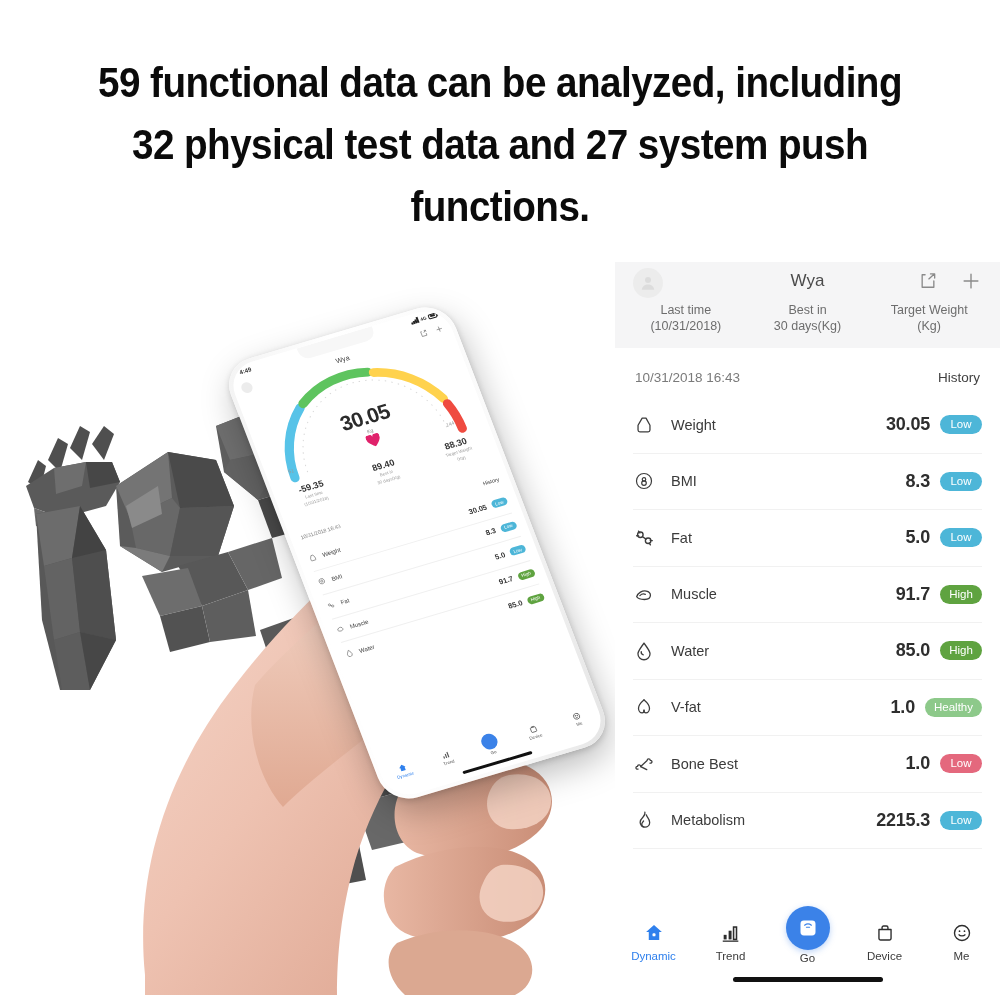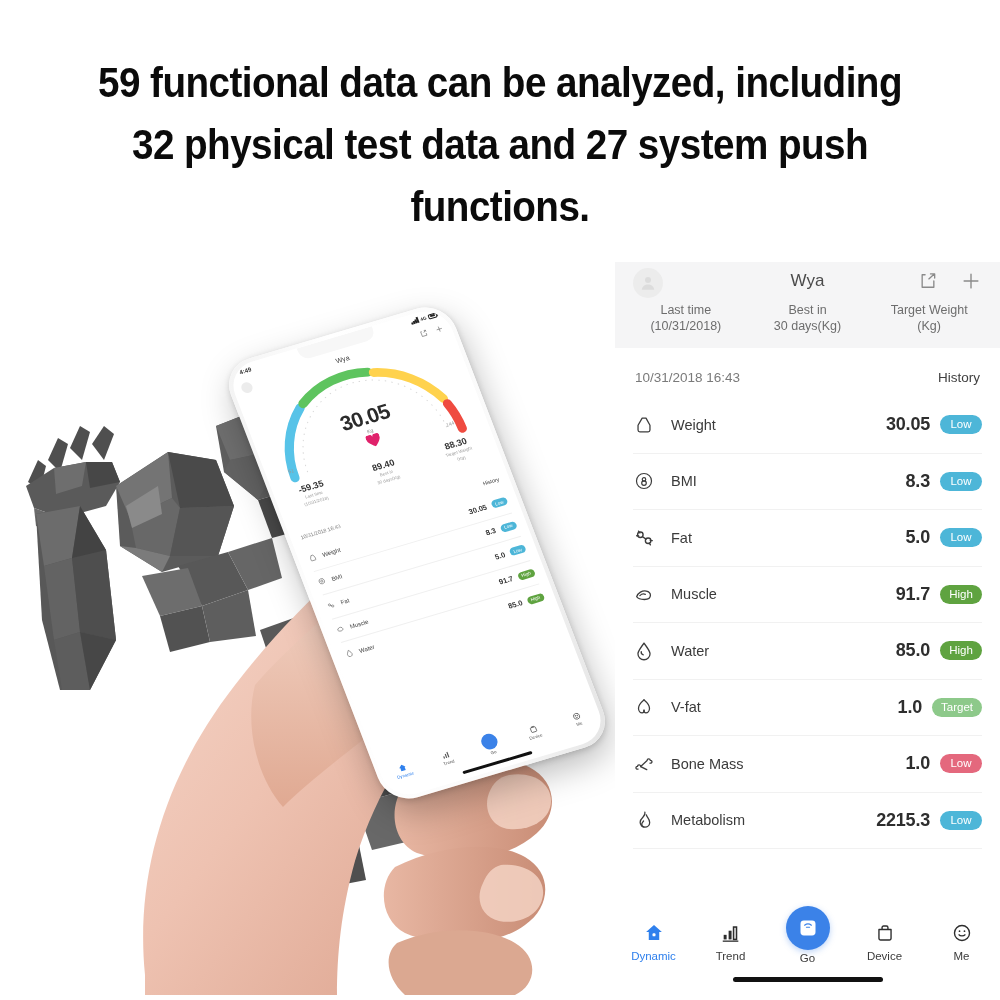--- a/index.html
+++ b/index.html
@@ -582,31 +582,31 @@
 
       <div class="row">
         <span class="r-ic">
           <svg width="22" height="22" viewBox="0 0 24 24" fill="none" stroke="currentColor" stroke-width="1.4" stroke-linecap="round" stroke-linejoin="round">
             <path d="M12 4.2c-2.6 2.2-6 5-6 9.2 0 3 1.8 5.1 4 5.1 1.6 0 2-1.3 2-3.2"></path>
             <path d="M12 4.2c2.6 2.2 6 5 6 9.2 0 3-1.8 5.1-4 5.1-1.6 0-2-1.3-2-3.2"></path>
           </svg>
         </span>
         <span class="r-name">V-fat</span>
         <span class="r-val">1.0</span>
-        <span class="badge" style="background:#8dc98a">Target</span>
+        <span class="badge" style="background:#8dc98a">Healthy</span>
       </div>
 
       <div class="row">
         <span class="r-ic">
           <svg width="22" height="22" viewBox="0 0 24 24" fill="none" stroke="currentColor" stroke-width="1.4" stroke-linecap="round" stroke-linejoin="round">
             <path d="M5.5 17.5c-1.2.5-2.3-.2-2.3-1.4 0-1 .8-1.6 1.7-1.5.1-1 .9-1.7 1.9-1.6 1 .1 1.6.9 1.6 1.8l7-6.6c0-1 .7-1.8 1.7-1.8 1 0 1.7.7 1.8 1.6 1-.1 1.8.6 1.8 1.6s-1 1.8-2.2 1.4"></path>
             <path d="M8.4 14.8l6.6 3.4"></path>
           </svg>
         </span>
-        <span class="r-name">Bone Mass</span>
+        <span class="r-name">Bone Best</span>
         <span class="r-val">1.0</span>
         <span class="badge" style="background:#e4687d">Low</span>
       </div>
 
       <div class="row" style="border-bottom:1px solid #f1f1f1">
         <span class="r-ic">
           <svg width="22" height="22" viewBox="0 0 24 24" fill="none" stroke="currentColor" stroke-width="1.4" stroke-linecap="round" stroke-linejoin="round">
             <path d="M13 3.5c.6 2.4-.6 3.8-2 5.2-1.6 1.6-3.2 3.2-3.2 5.8A5.2 5.2 0 0 0 13 19.8c2.9 0 5.2-2.2 5.2-5.2 0-3.6-3-5.2-3.6-8.2"></path>
             <path d="M11.8 19.6c-1.6-.5-2.5-1.8-2.2-3.4.2-1.3 1.3-2.1 2-3.2"></path>
           </svg>

